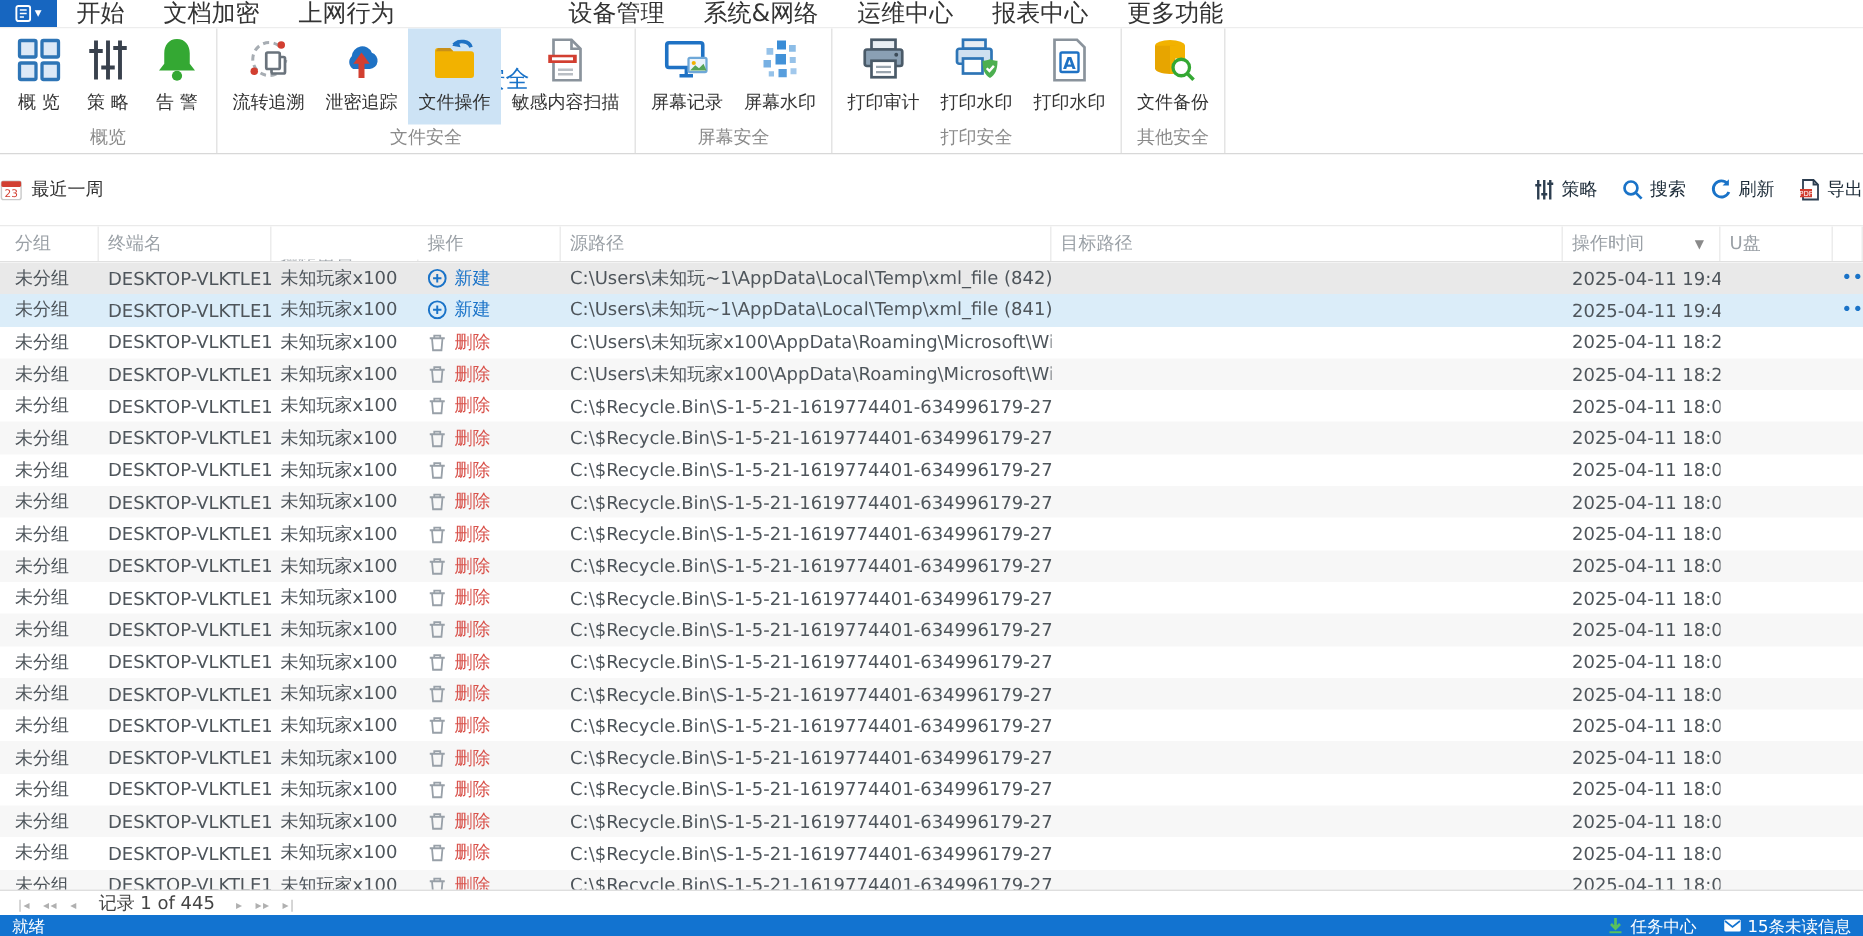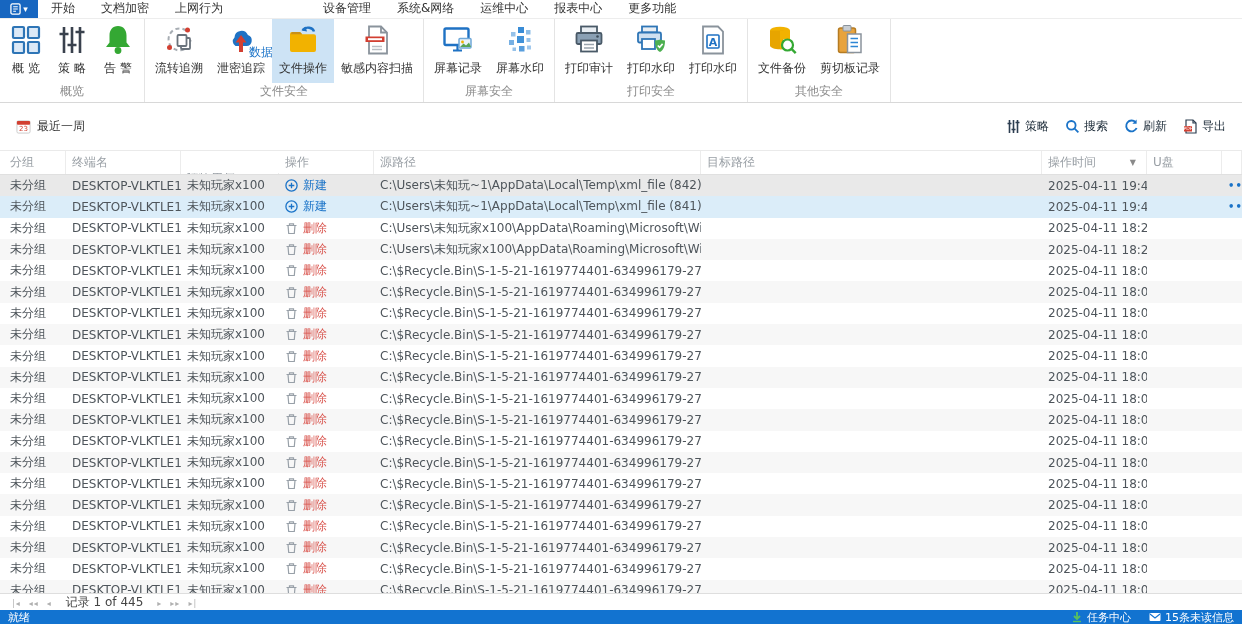--- a/index.html
+++ b/index.html
@@ -4,36 +4,36 @@
 <style>
   * { box-sizing: border-box; margin: 0; padding: 0; }
   html,body { width:1242px; height:624px; overflow:hidden;
     font-family:"DejaVu Sans","Liberation Sans",sans-serif; background:#fff; }
 
   
   .menubar { height:19px; display:flex; align-items:stretch; background:#fff;
     border-bottom:1px solid #ededed; }
   .app-btn { width:38px; background:#1766c0; display:flex; align-items:center;
     justify-content:center; gap:2px; color:#fff; font-size:9px; cursor:pointer; }
-  .menu-tab { padding:0 13px; font-size:12px; color:#333; line-height:17px; cursor:pointer; white-space:nowrap; }
+  .menu-tab { padding:0 13px; font-size:16px; color:#333; line-height:17px; cursor:pointer; white-space:nowrap; }
   .menu-tab.selected { color:#1a73c8; box-shadow: inset 0 -2px 0 #1a73c8; margin-top: 44px; }
 
   
   .ribbon { height:84px; display:flex; background:#fff; border-bottom:1px solid #d8d8d8; }
   .ribbon-group { display:flex; flex-direction:column; border-right:1px solid #e4e4e4; padding:0 3px; }
   .ribbon-items { flex:1; display:flex; align-items:stretch; }
   .ribbon-item { display:flex; flex-direction:column; align-items:center; justify-content:flex-start;
     padding:5px 7px 0 7px; font-size:12px; color:#333; cursor:pointer; white-space:nowrap; }
   .ribbon-item.selected { background:#cde3f5; }
   .ribbon-icon { width:32px; height:32px; margin-bottom:4px; }
   .ribbon-icon svg { width:100%; height:100%; }
   .ribbon-group-label { text-align:center; color:#8a8a8a; font-size:12px; height:19px; line-height:17px; }
 
   
-  .filterbar { height:48px; display:flex; padding:0 16px;
+  .filterbar { height:48px; display:flex; padding:0 0;
     background:#fff; border-bottom:1px solid #eaeaea; }
   .date-filter { display:flex; align-items:center; gap:6px; font-size:12px; color:#333; cursor:pointer; }
   .filter-spacer { flex:1; }
   .filter-action { display:flex; align-items:center; gap:4px; margin-left:16px; font-size:12px;
     color:#1c2b38; cursor:pointer; }
   .sicon { width:15px; height:15px; display:inline-block; }
   .sicon svg { width:100%; height:100%; }
 
   
   .thead { height:24px; display:flex; font-size:12px; color:#9aa0a6; background:#fff;
@@ -233,29 +233,20 @@
       <div class="ribbon-items">
         <div class="ribbon-item">
           <span class="ribbon-icon"><svg viewBox="0 0 32 32">
               <ellipse cx="14" cy="6.5" rx="10" ry="3.8" fill="#f2b200"></ellipse>
               <path d="M4 6.5v15c0 2.1 4.5 3.8 10 3.8 1.2 0 2.4-.1 3.5-.3V6.5z" fill="#e7a500"></path>
               <path d="M24 6.5v8.5h-7.5v10c-1 .2-1.7.3-2.5.3V6.5z" fill="#f2b200"></path>
               <circle cx="21.5" cy="21" r="5.5" fill="#fff" fill-opacity=".85" stroke="#34a833" stroke-width="2.2"></circle>
               <path d="M25.7 25.2l4 4" stroke="#34a833" stroke-width="2.4"></path>
             </svg></span>
           <span>文件备份</span>
-        </div>
-        <div class="ribbon-item">
-          <span class="ribbon-icon"><svg viewBox="0 0 32 32">
-              <rect x="4.5" y="4" width="17" height="24.5" rx="2" fill="#e8a33d" stroke="#b57b22" stroke-width="1.5"></rect>
-              <rect x="9" y="1.5" width="8" height="5.5" rx="1" fill="#c9ced3" stroke="#8a939c"></rect>
-              <rect x="13.5" y="10" width="13.5" height="18.5" fill="#fff" stroke="#8a939c" stroke-width="1.5"></rect>
-              <path d="M16.5 14.5h7.5M16.5 18.5h7.5M16.5 22.5h7.5" stroke="#2e86d4" stroke-width="1.5"></path>
-            </svg></span>
-          <span>剪切板记录</span>
         </div>
       </div>
       <div class="ribbon-group-label">其他安全</div>
     </div>
   </div>
 
 <div class="filterbar">
   <div class="date-filter">
     <span class="sicon">
       <svg viewBox="0 0 16 16">

